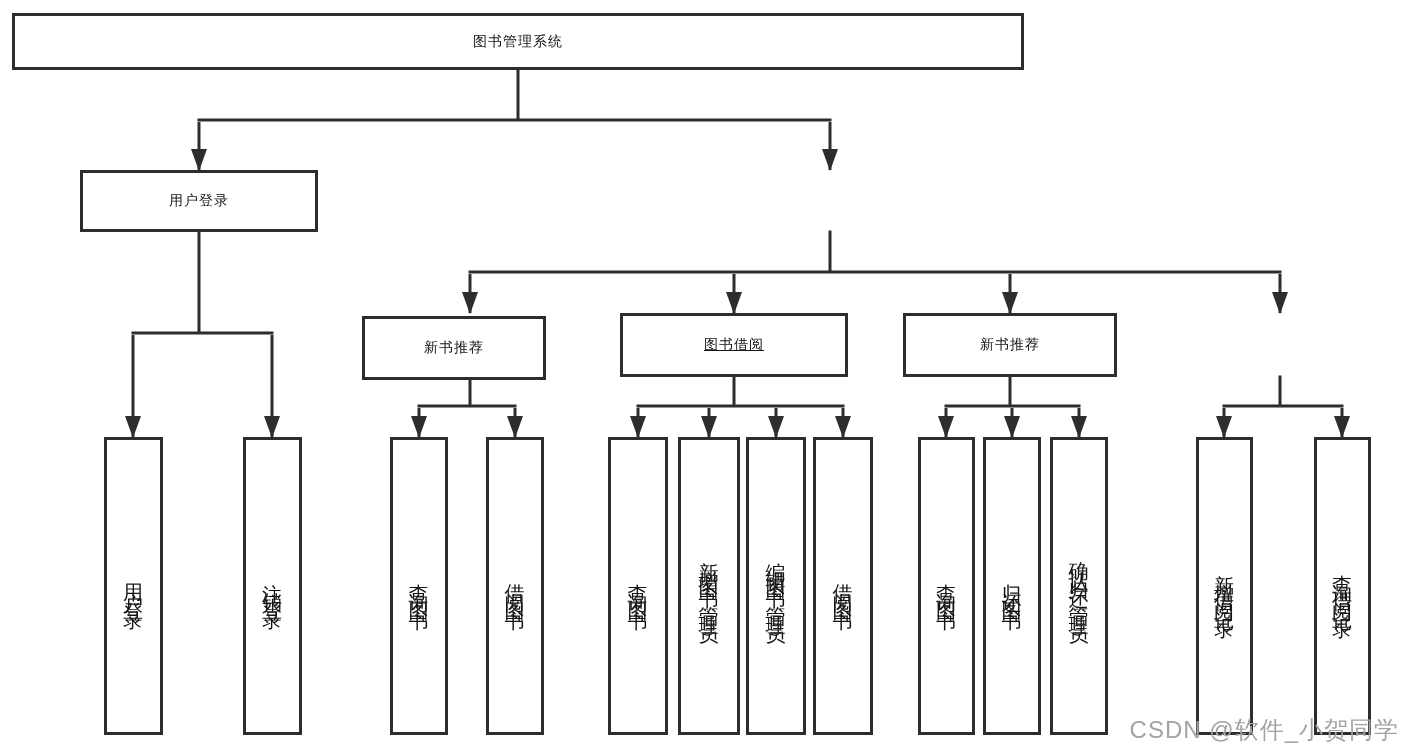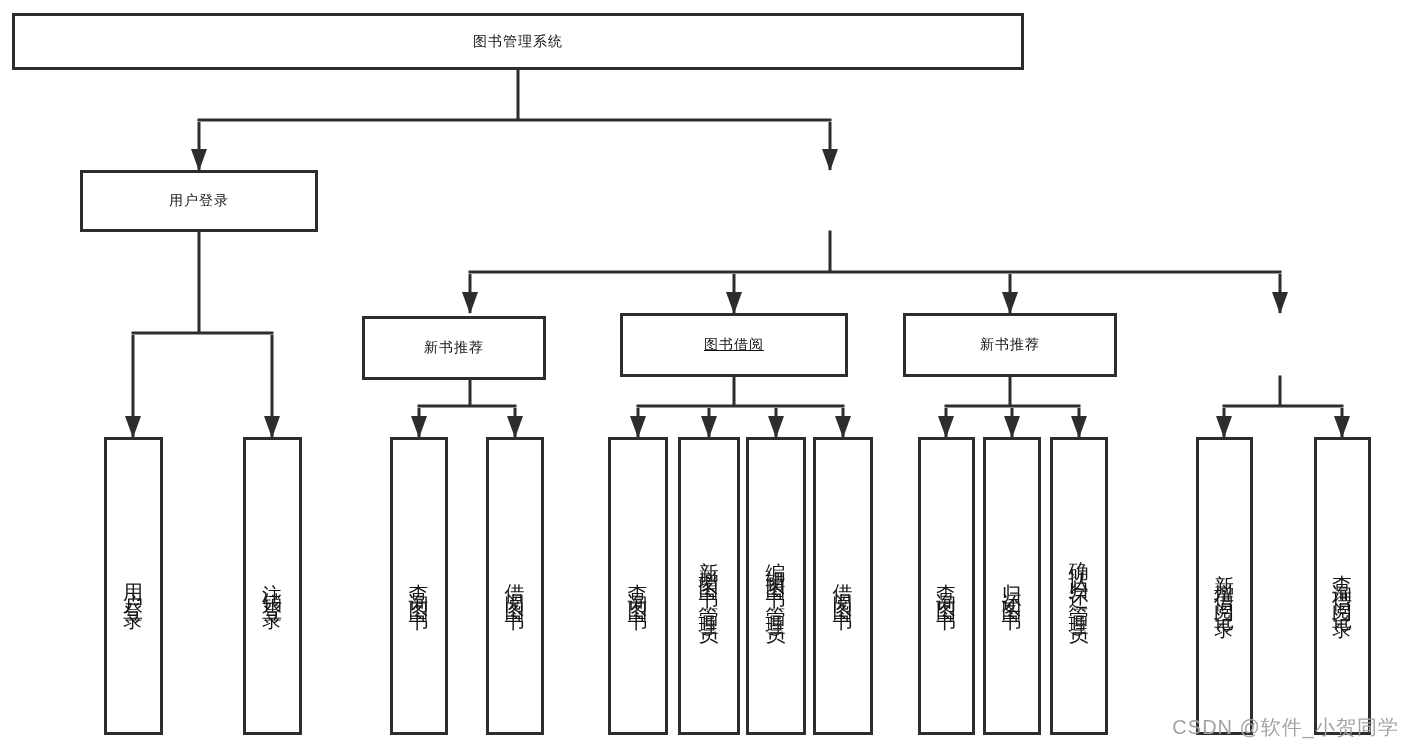--- a/index.html
+++ b/index.html
@@ -46,21 +46,21 @@
     font-size: 20px;
     letter-spacing: 9px;
     line-height: 1;
     color: #141414;
     white-space: nowrap;
   }
   .watermark {
     position: absolute;
     right: 6px;
     top: 714px;
-    font-size: 20px;
+    font-size: 24px;
     color: #a3a3a3;
     letter-spacing: 1px;
     z-index: 2;
   }
 </style>
 </head>
 <body>
 
 <div class="stage">
 

